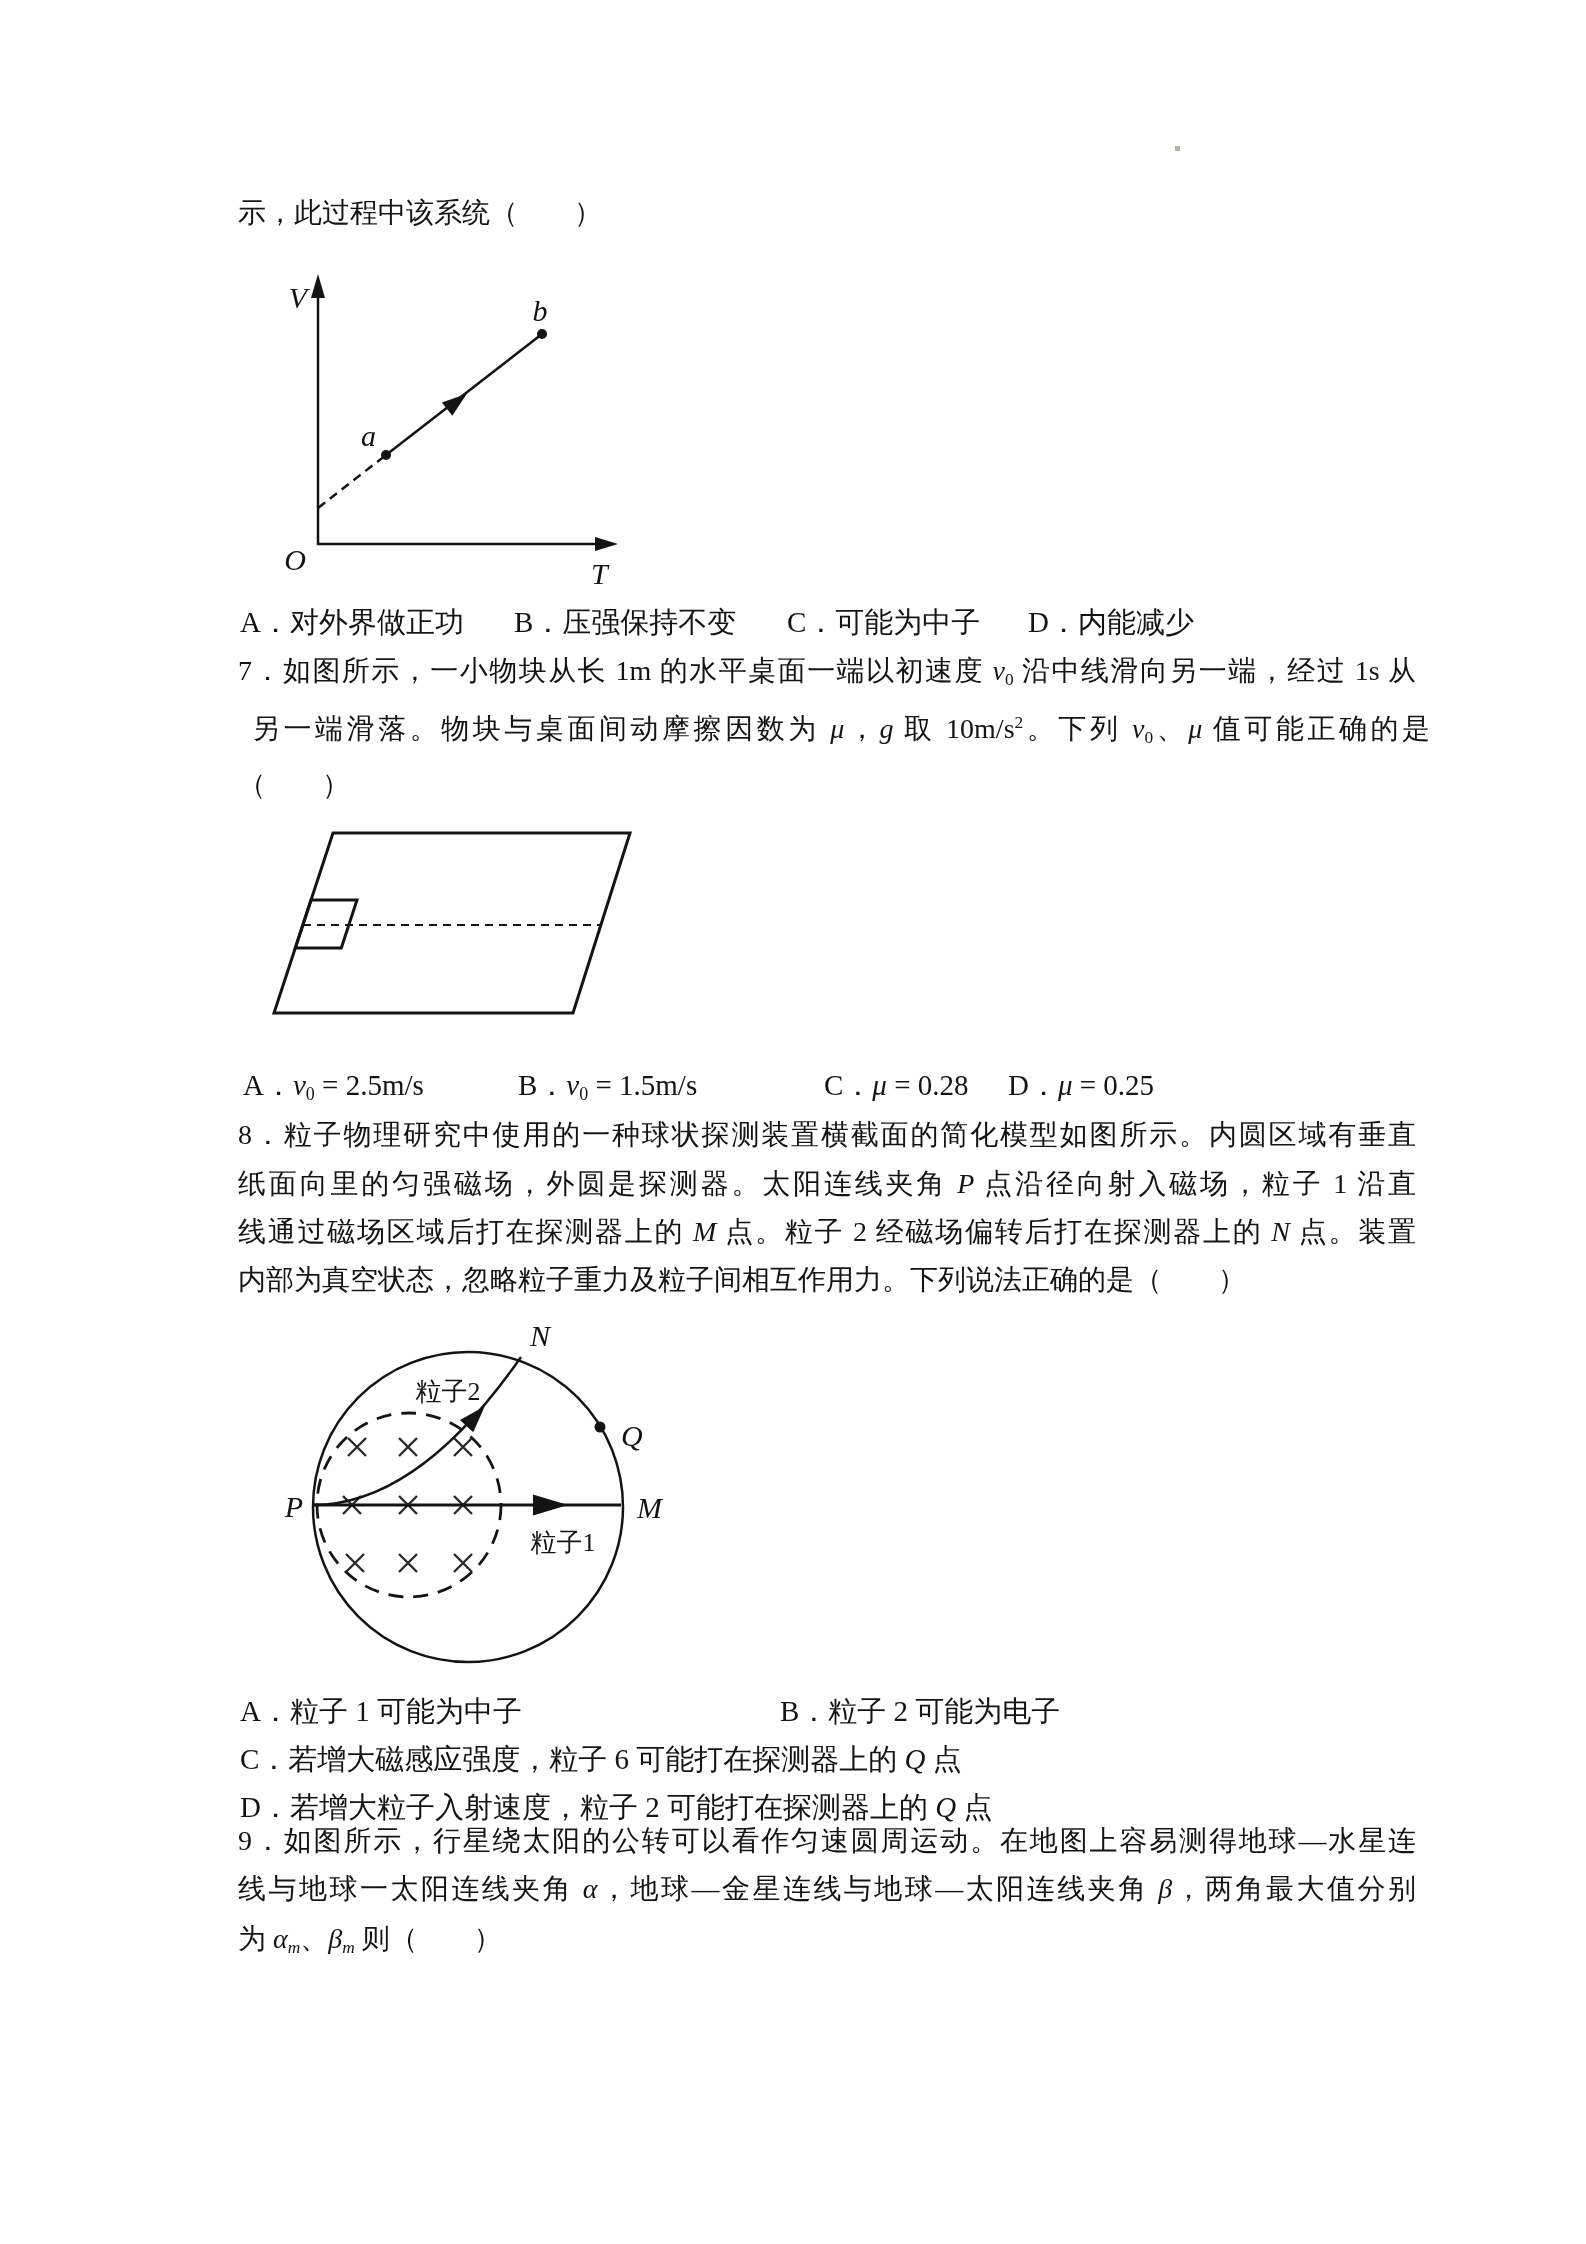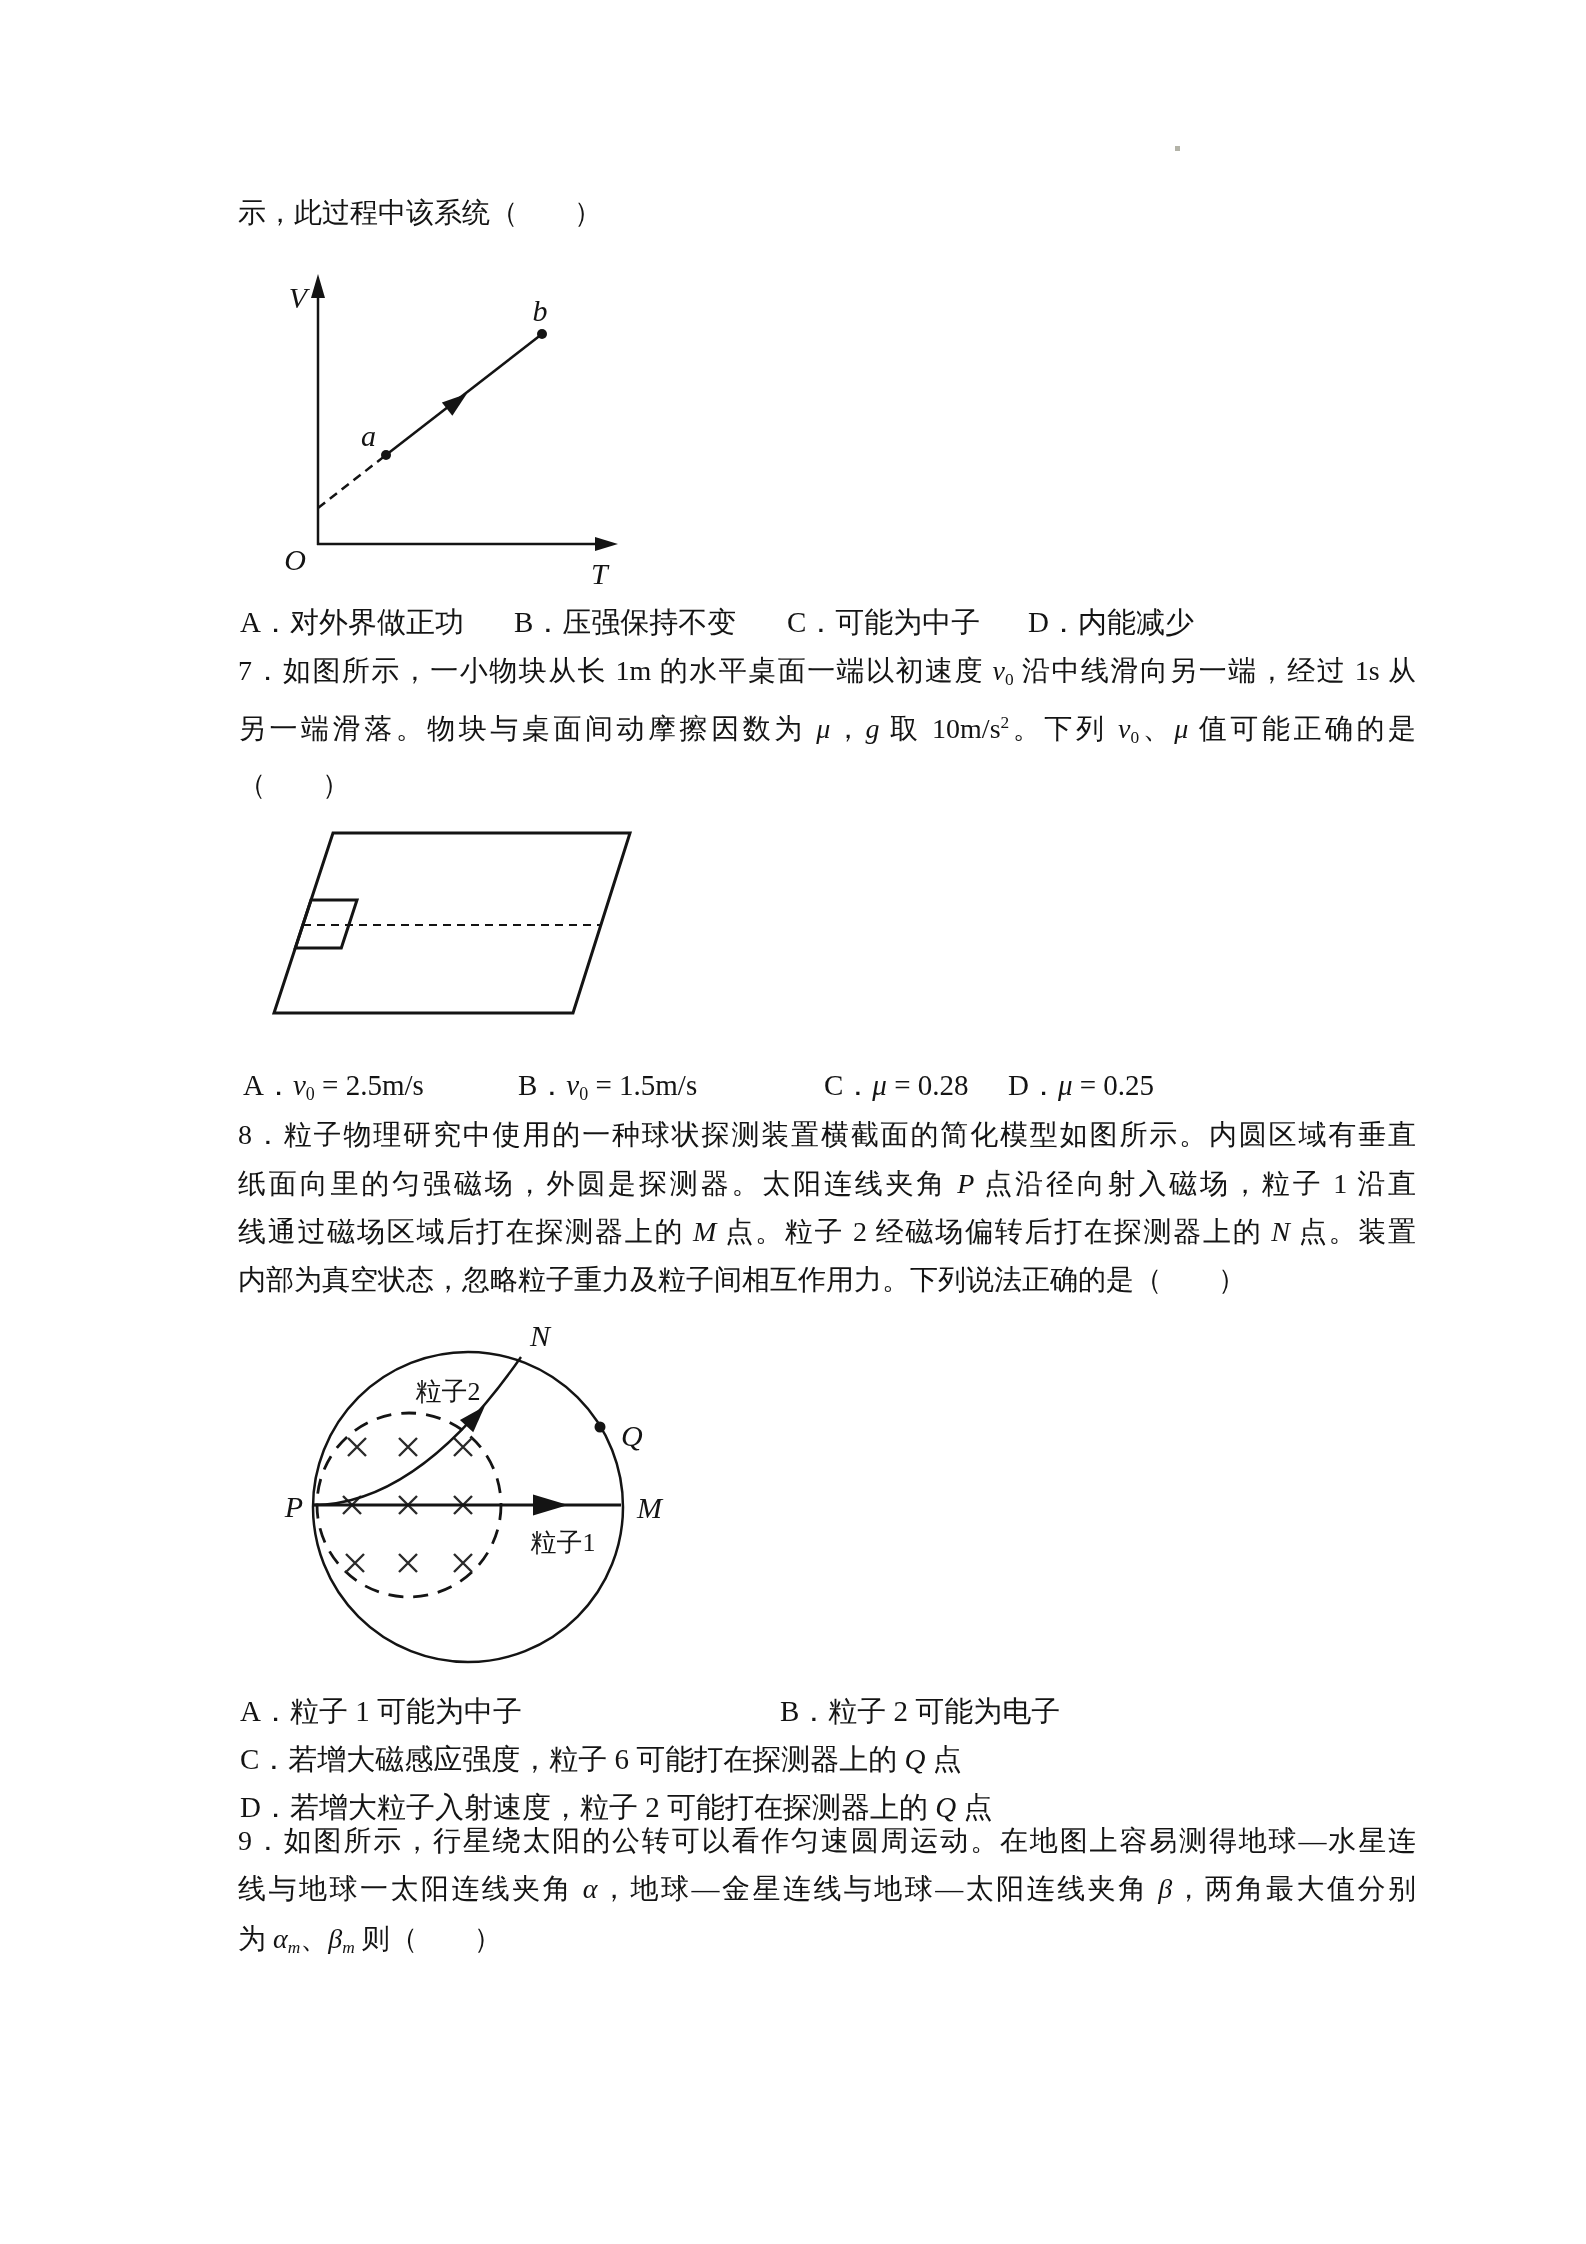--- a/index.html
+++ b/index.html
@@ -46,21 +46,21 @@
   <text class="svgit" x="376" y="446" text-anchor="end" font-size="28">a</text>
   <text class="svgit" x="540" y="321" text-anchor="middle" font-size="28">b</text>
 </svg>
 
 <span class="opt" style="left:240px;top:603px"><span>A．对外界做正功</span></span>
 <span class="opt" style="left:514px;top:603px"><span>B．压强保持不变</span></span>
 <span class="opt" style="left:787px;top:603px"><span>C．可能为中子</span></span>
 <span class="opt" style="left:1028px;top:603px"><span>D．内能减少</span></span>
 
 <div class="tline just" style="left:238px;top:652px"><span>7．如图所示，一小物块从长 </span><span>1m</span><span> 的水平桌面一端以初速度 </span><span class="it">v</span><sub>0</sub><span> 沿中线滑向另一端，经过 </span><span>1s</span><span> 从</span></div>
-<div class="tline just" style="left:238px;top:710px"><span>另一端滑落。物块与桌面间动摩擦因数为 </span><span class="it">μ</span><span>，</span><span class="it">g</span><span> 取 </span><span>10m/s</span><sup>2</sup><span>。下列 </span><span class="it">v</span><sub>0</sub><span>、</span><span class="it">μ</span><span> 值可能正确的是</span></div>
+<div class="tline just" style="left:252px;top:710px"><span>另一端滑落。物块与桌面间动摩擦因数为 </span><span class="it">μ</span><span>，</span><span class="it">g</span><span> 取 </span><span>10m/s</span><sup>2</sup><span>。下列 </span><span class="it">v</span><sub>0</sub><span>、</span><span class="it">μ</span><span> 值可能正确的是</span></div>
 <div class="tline" style="left:238px;top:766px"><span>（　　）</span></div>
 
 <svg style="left:258px;top:820px" width="394" height="204" viewBox="258 820 394 204">
   <line x1="303" y1="925" x2="601" y2="925" stroke="#141414" stroke-width="2.2" stroke-dasharray="8 6"></line>
   <polygon points="333,833 630,833 573,1013 274,1013" fill="none" stroke="#141414" stroke-width="3"></polygon>
   <polygon points="311,900 357,900 341.3,948 295.3,948" fill="none" stroke="#141414" stroke-width="3"></polygon>
 </svg>
 
 <span class="opt" style="left:243px;top:1066px"><span>A．</span><span class="it">v</span><sub>0</sub><span> = 2.5m/s</span></span>
 <span class="opt" style="left:518px;top:1066px"><span>B．</span><span class="it">v</span><sub>0</sub><span> = 1.5m/s</span></span>

